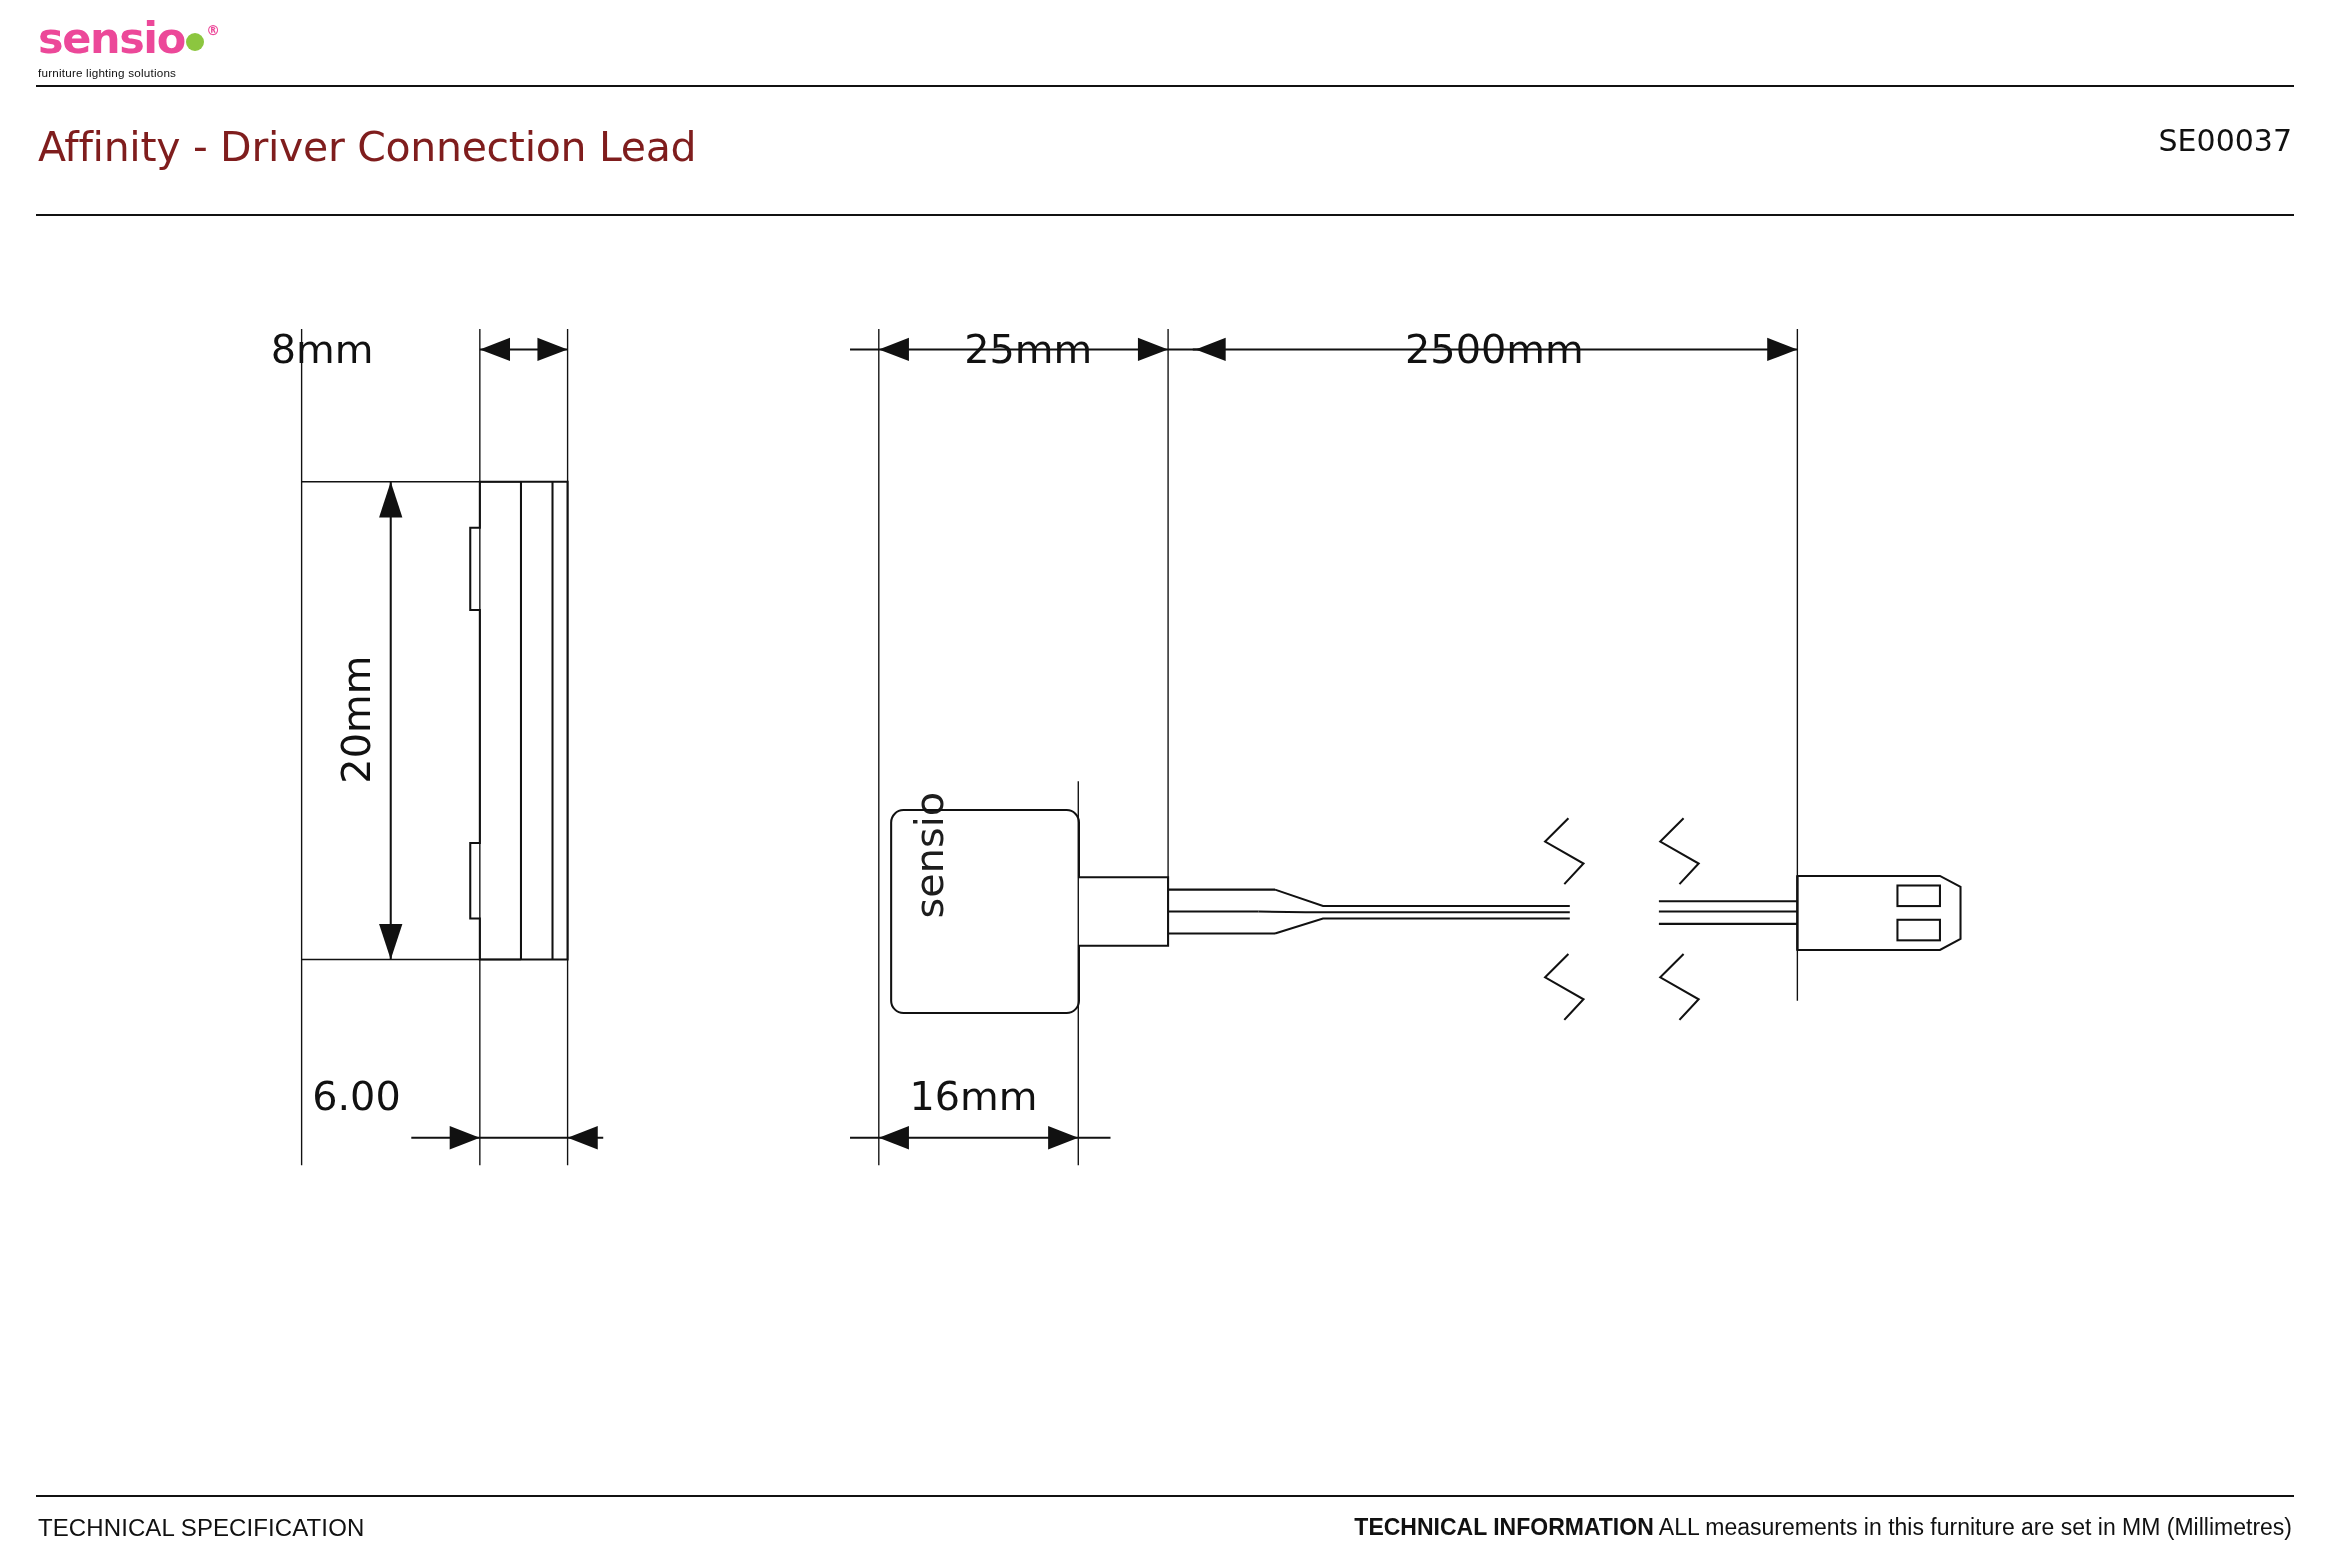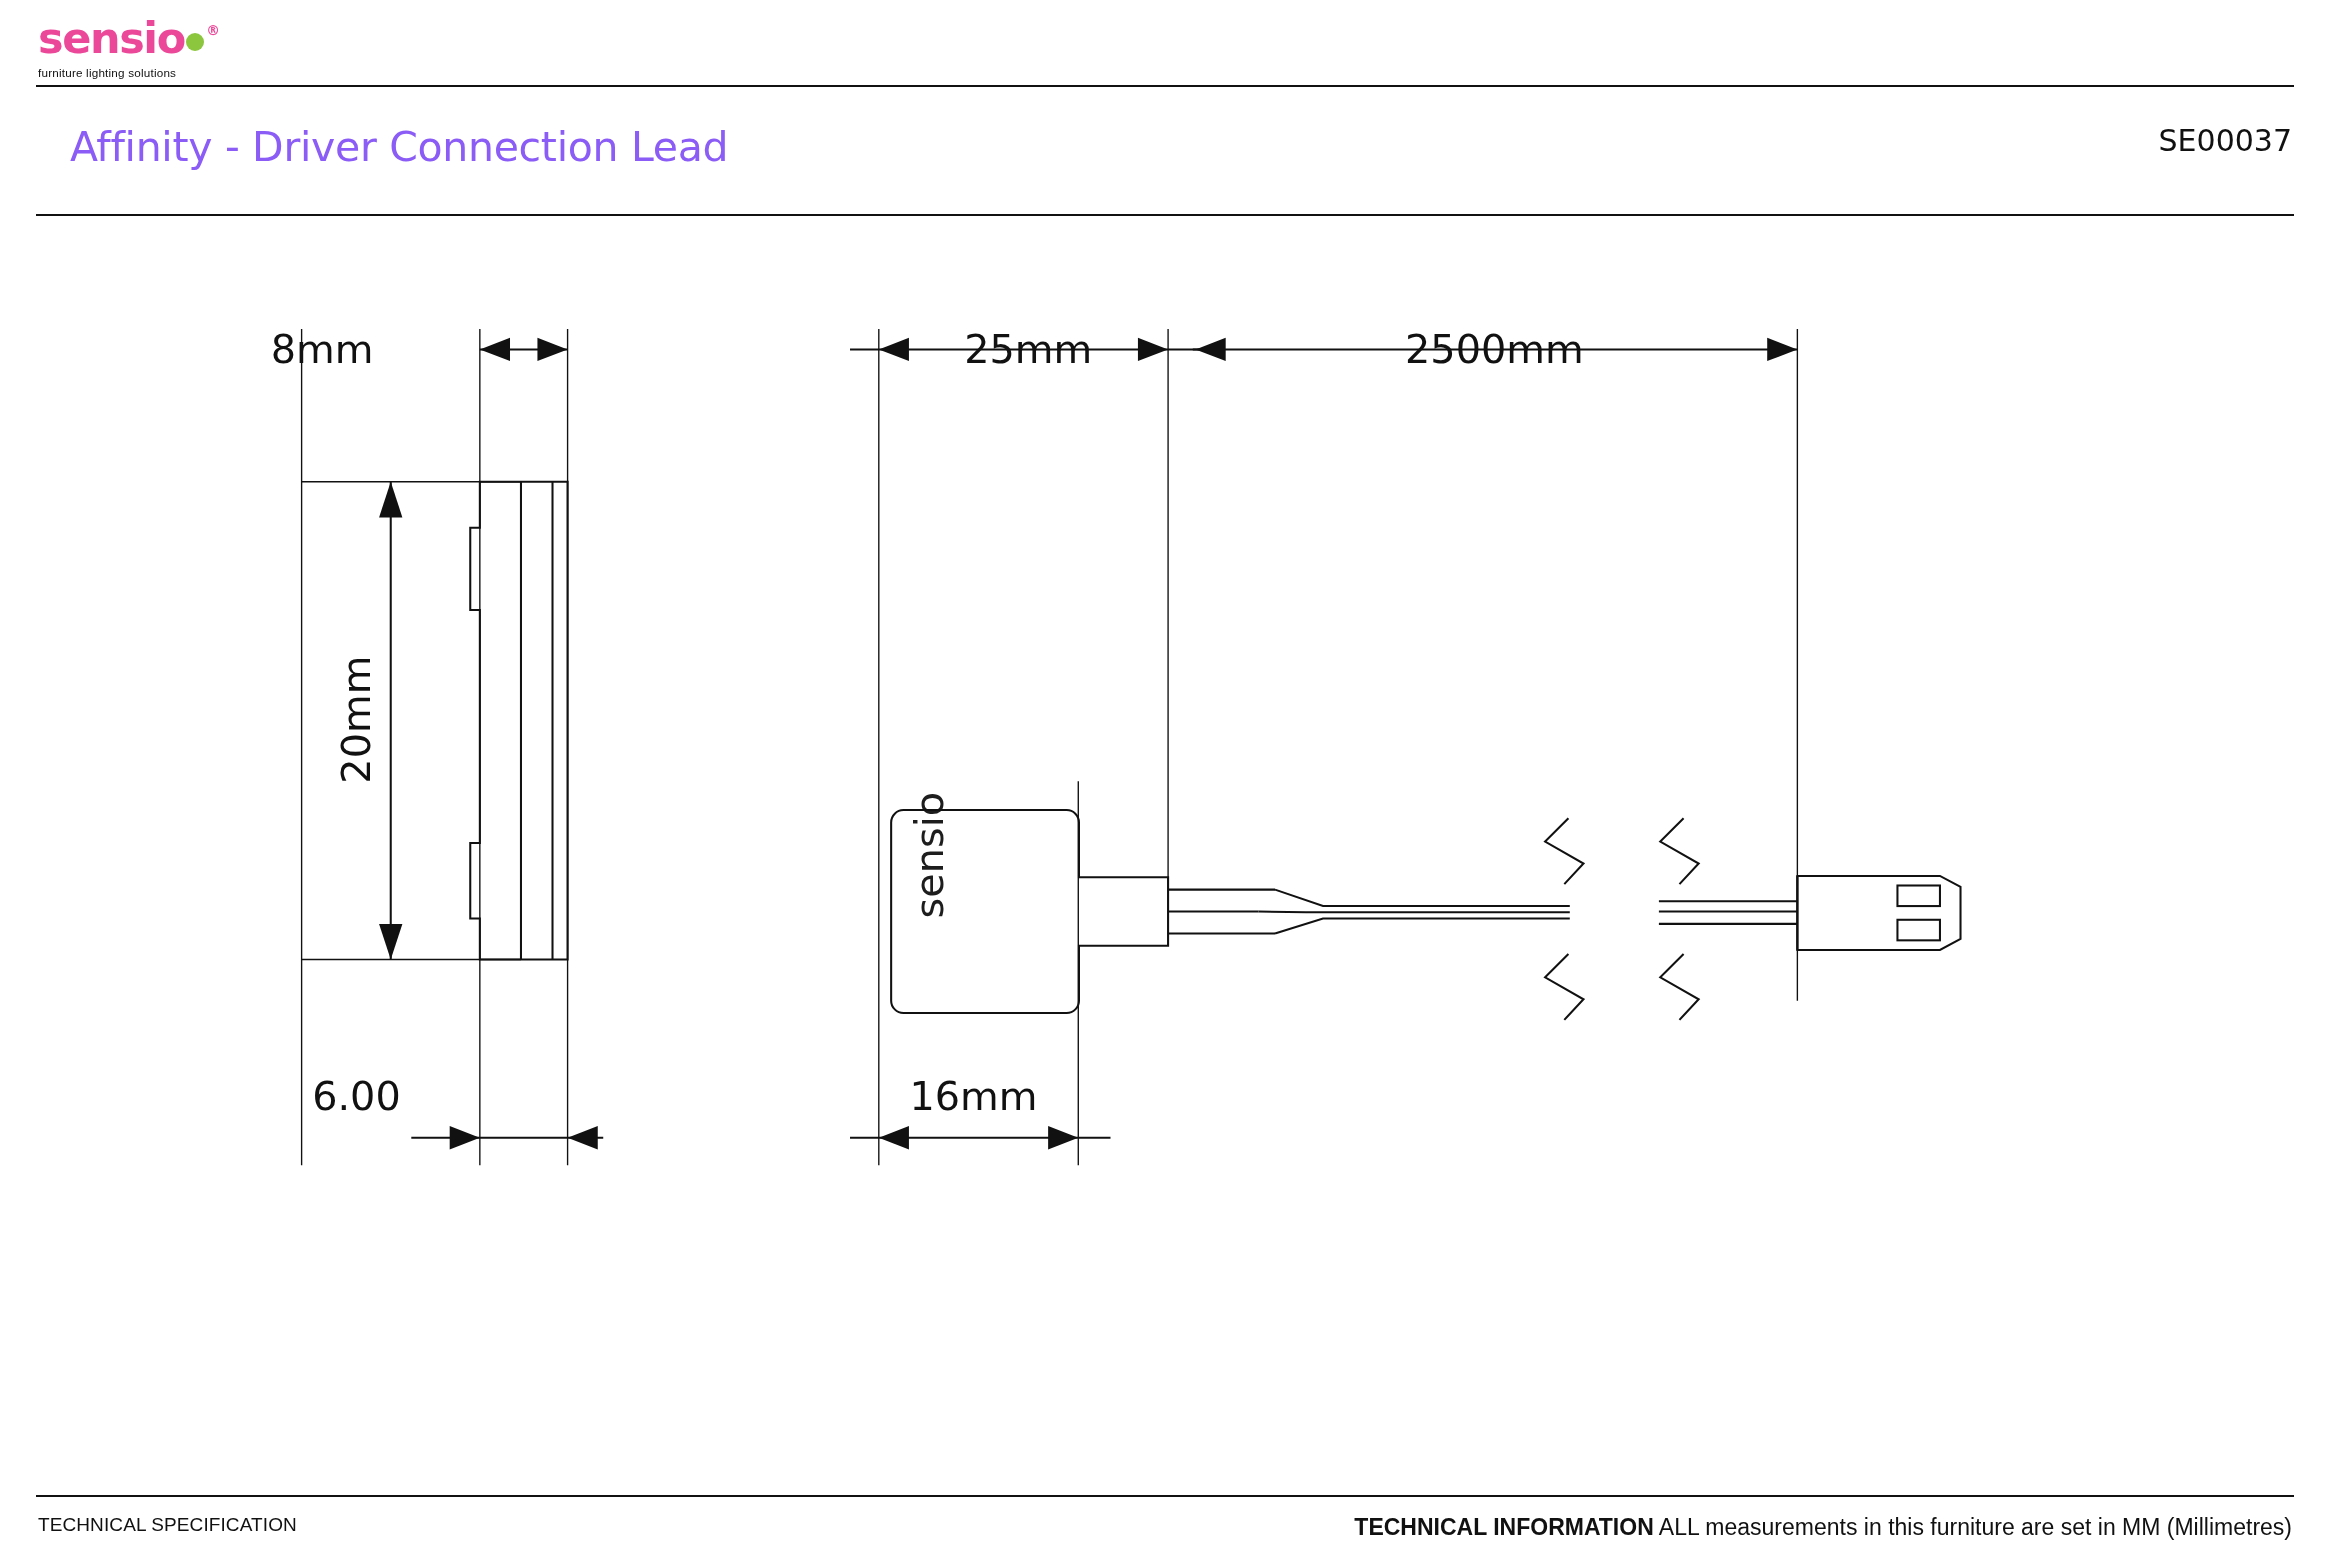--- a/index.html
+++ b/index.html
@@ -67,42 +67,41 @@
   .rule-top    { top: 85px; }
   .rule-mid    { top: 214px; }
   .rule-bottom { top: 1495px; }
 
   .title {
     position: absolute;
     left: 38px;
     top: 123px;
     font-size: 41px;
     font-family: "DejaVu Sans", sans-serif;
-    color: #8b5cf6;
+    color: #7f1d1d;
     letter-spacing: -0.3px;
     white-space: nowrap;
-    margin-left: 32px;
   }
   .code {
     position: absolute;
     right: 38px;
     top: 123px;
     font-size: 30px;
     font-family: "DejaVu Sans", sans-serif;
     color: #111111;
     letter-spacing: 0px;
     white-space: nowrap;
   }
 
   
   .footer-left {
     position: absolute;
     left: 38px;
     top: 1514px;
-    font-size: 19px;
+    font-size: 24px;
     letter-spacing: 0.1px;
     color: #111111;
     white-space: nowrap;
   }
   .footer-right {
     position: absolute;
     right: 38px;
     top: 1514px;
     font-size: 23px;
     color: #111111;

